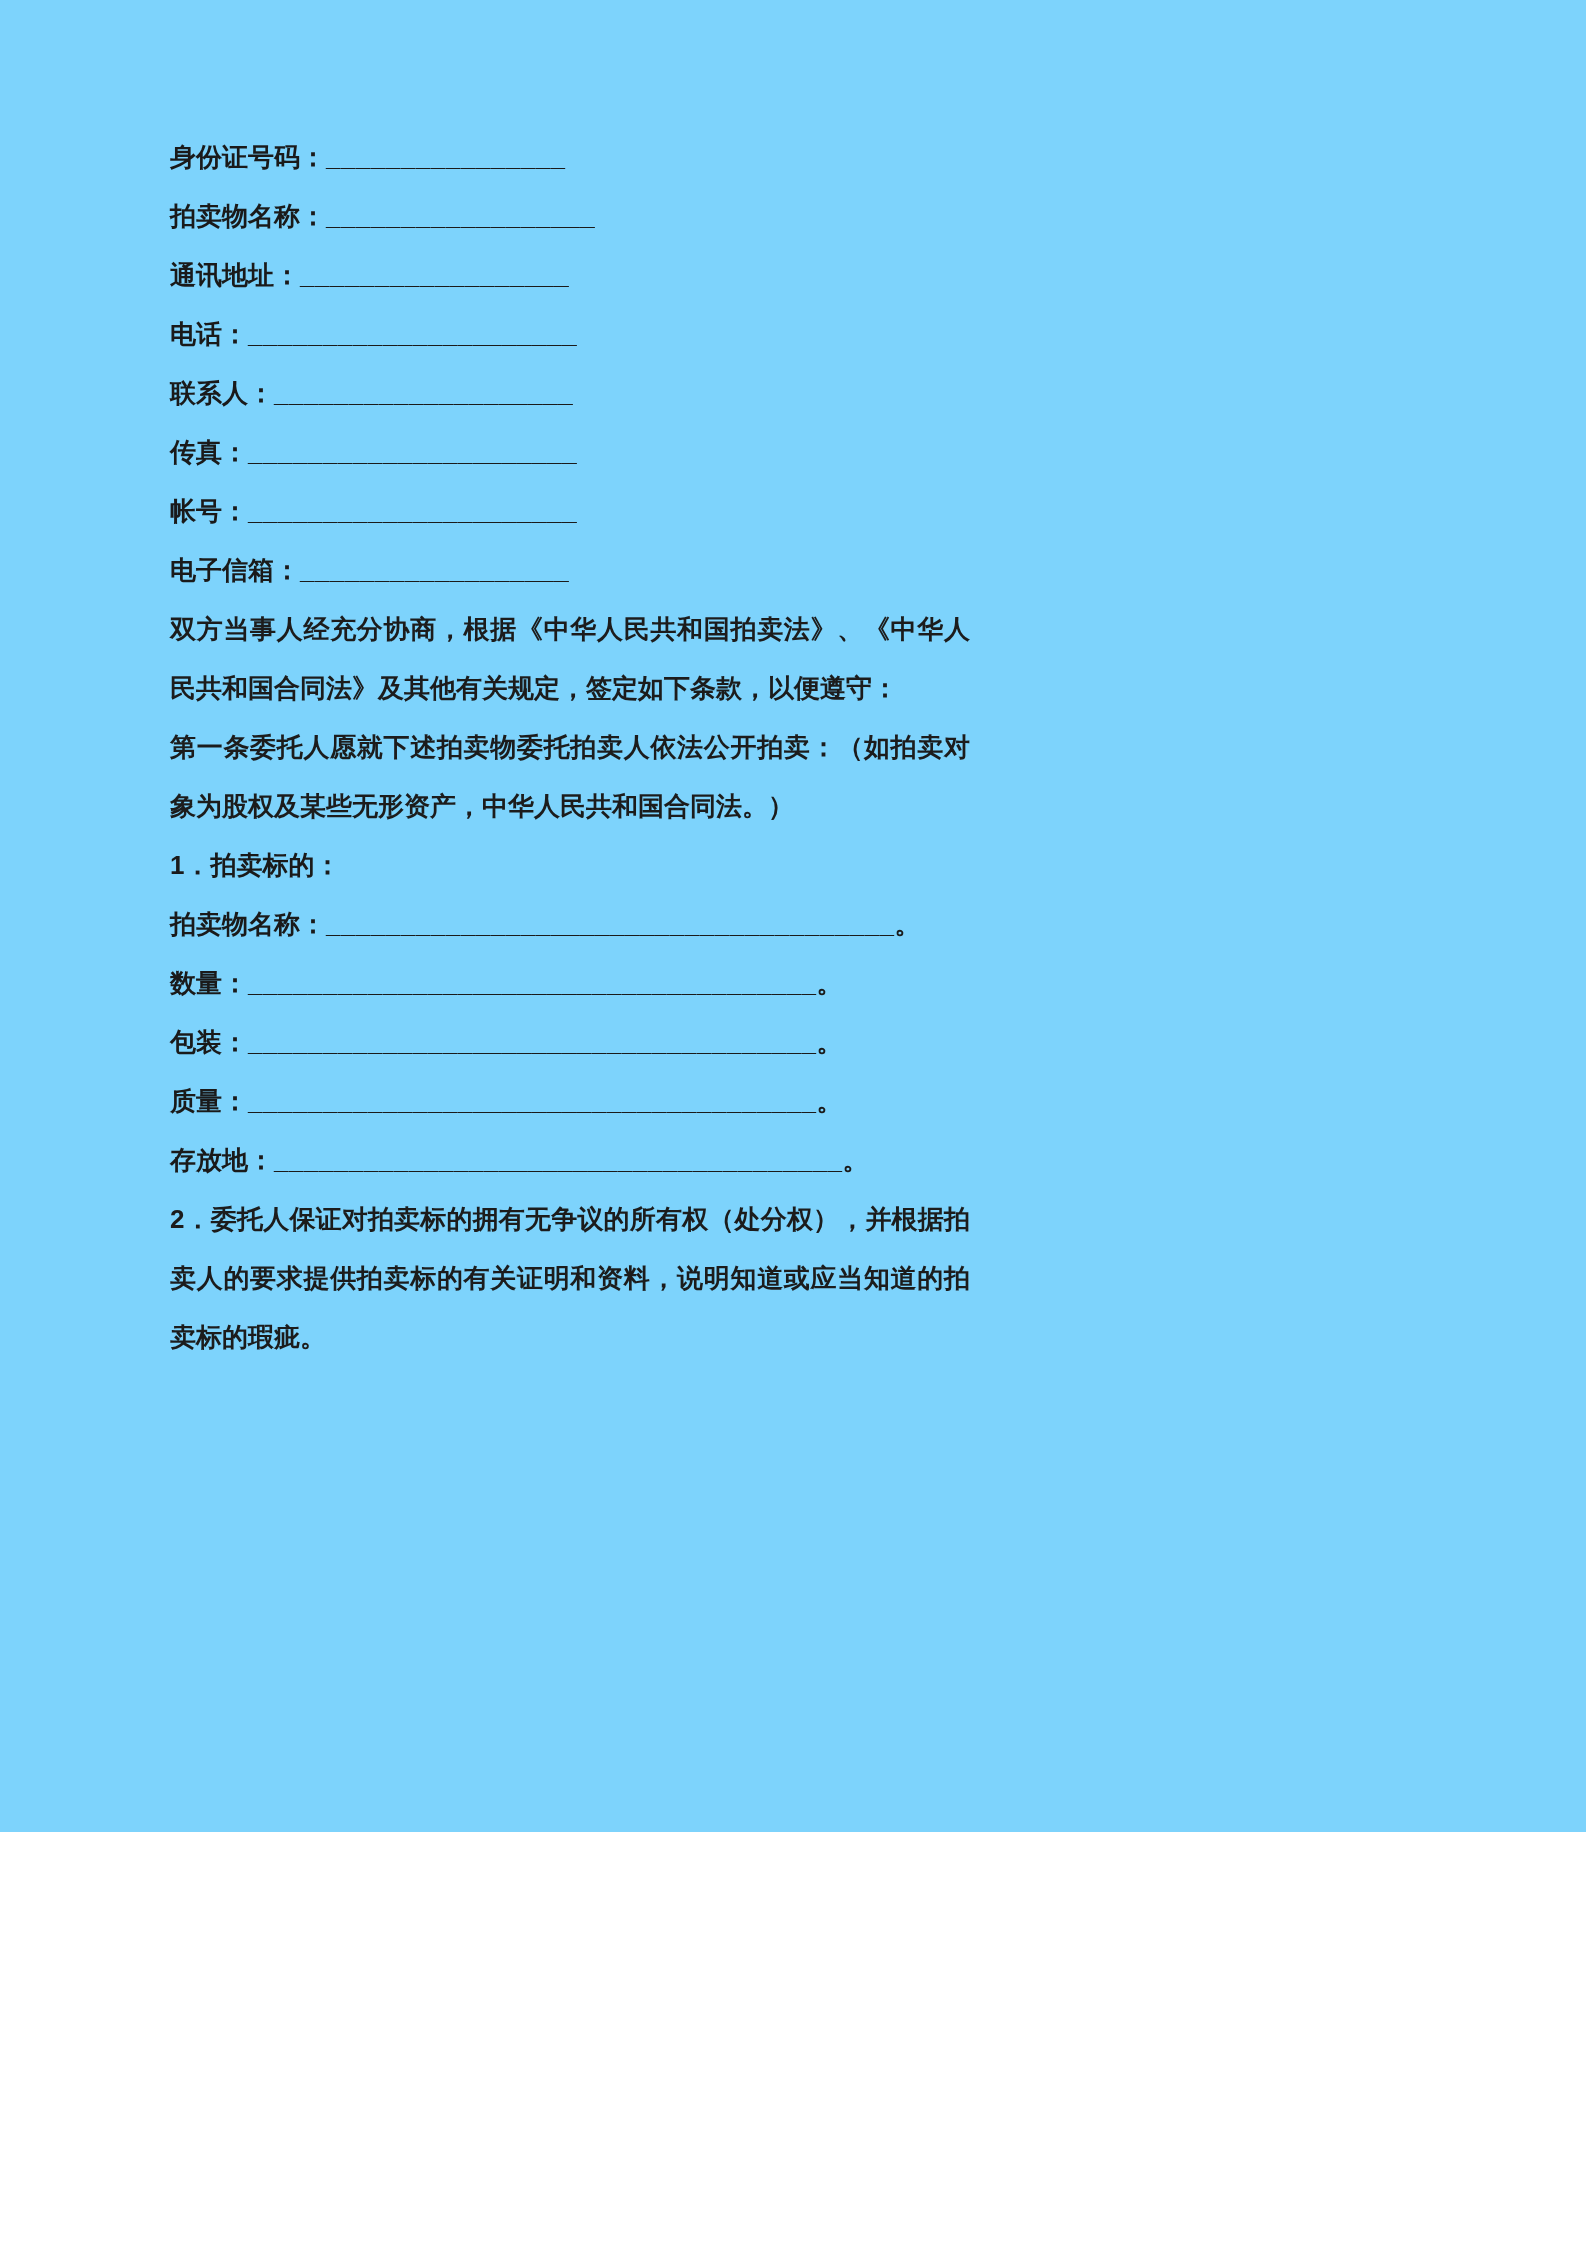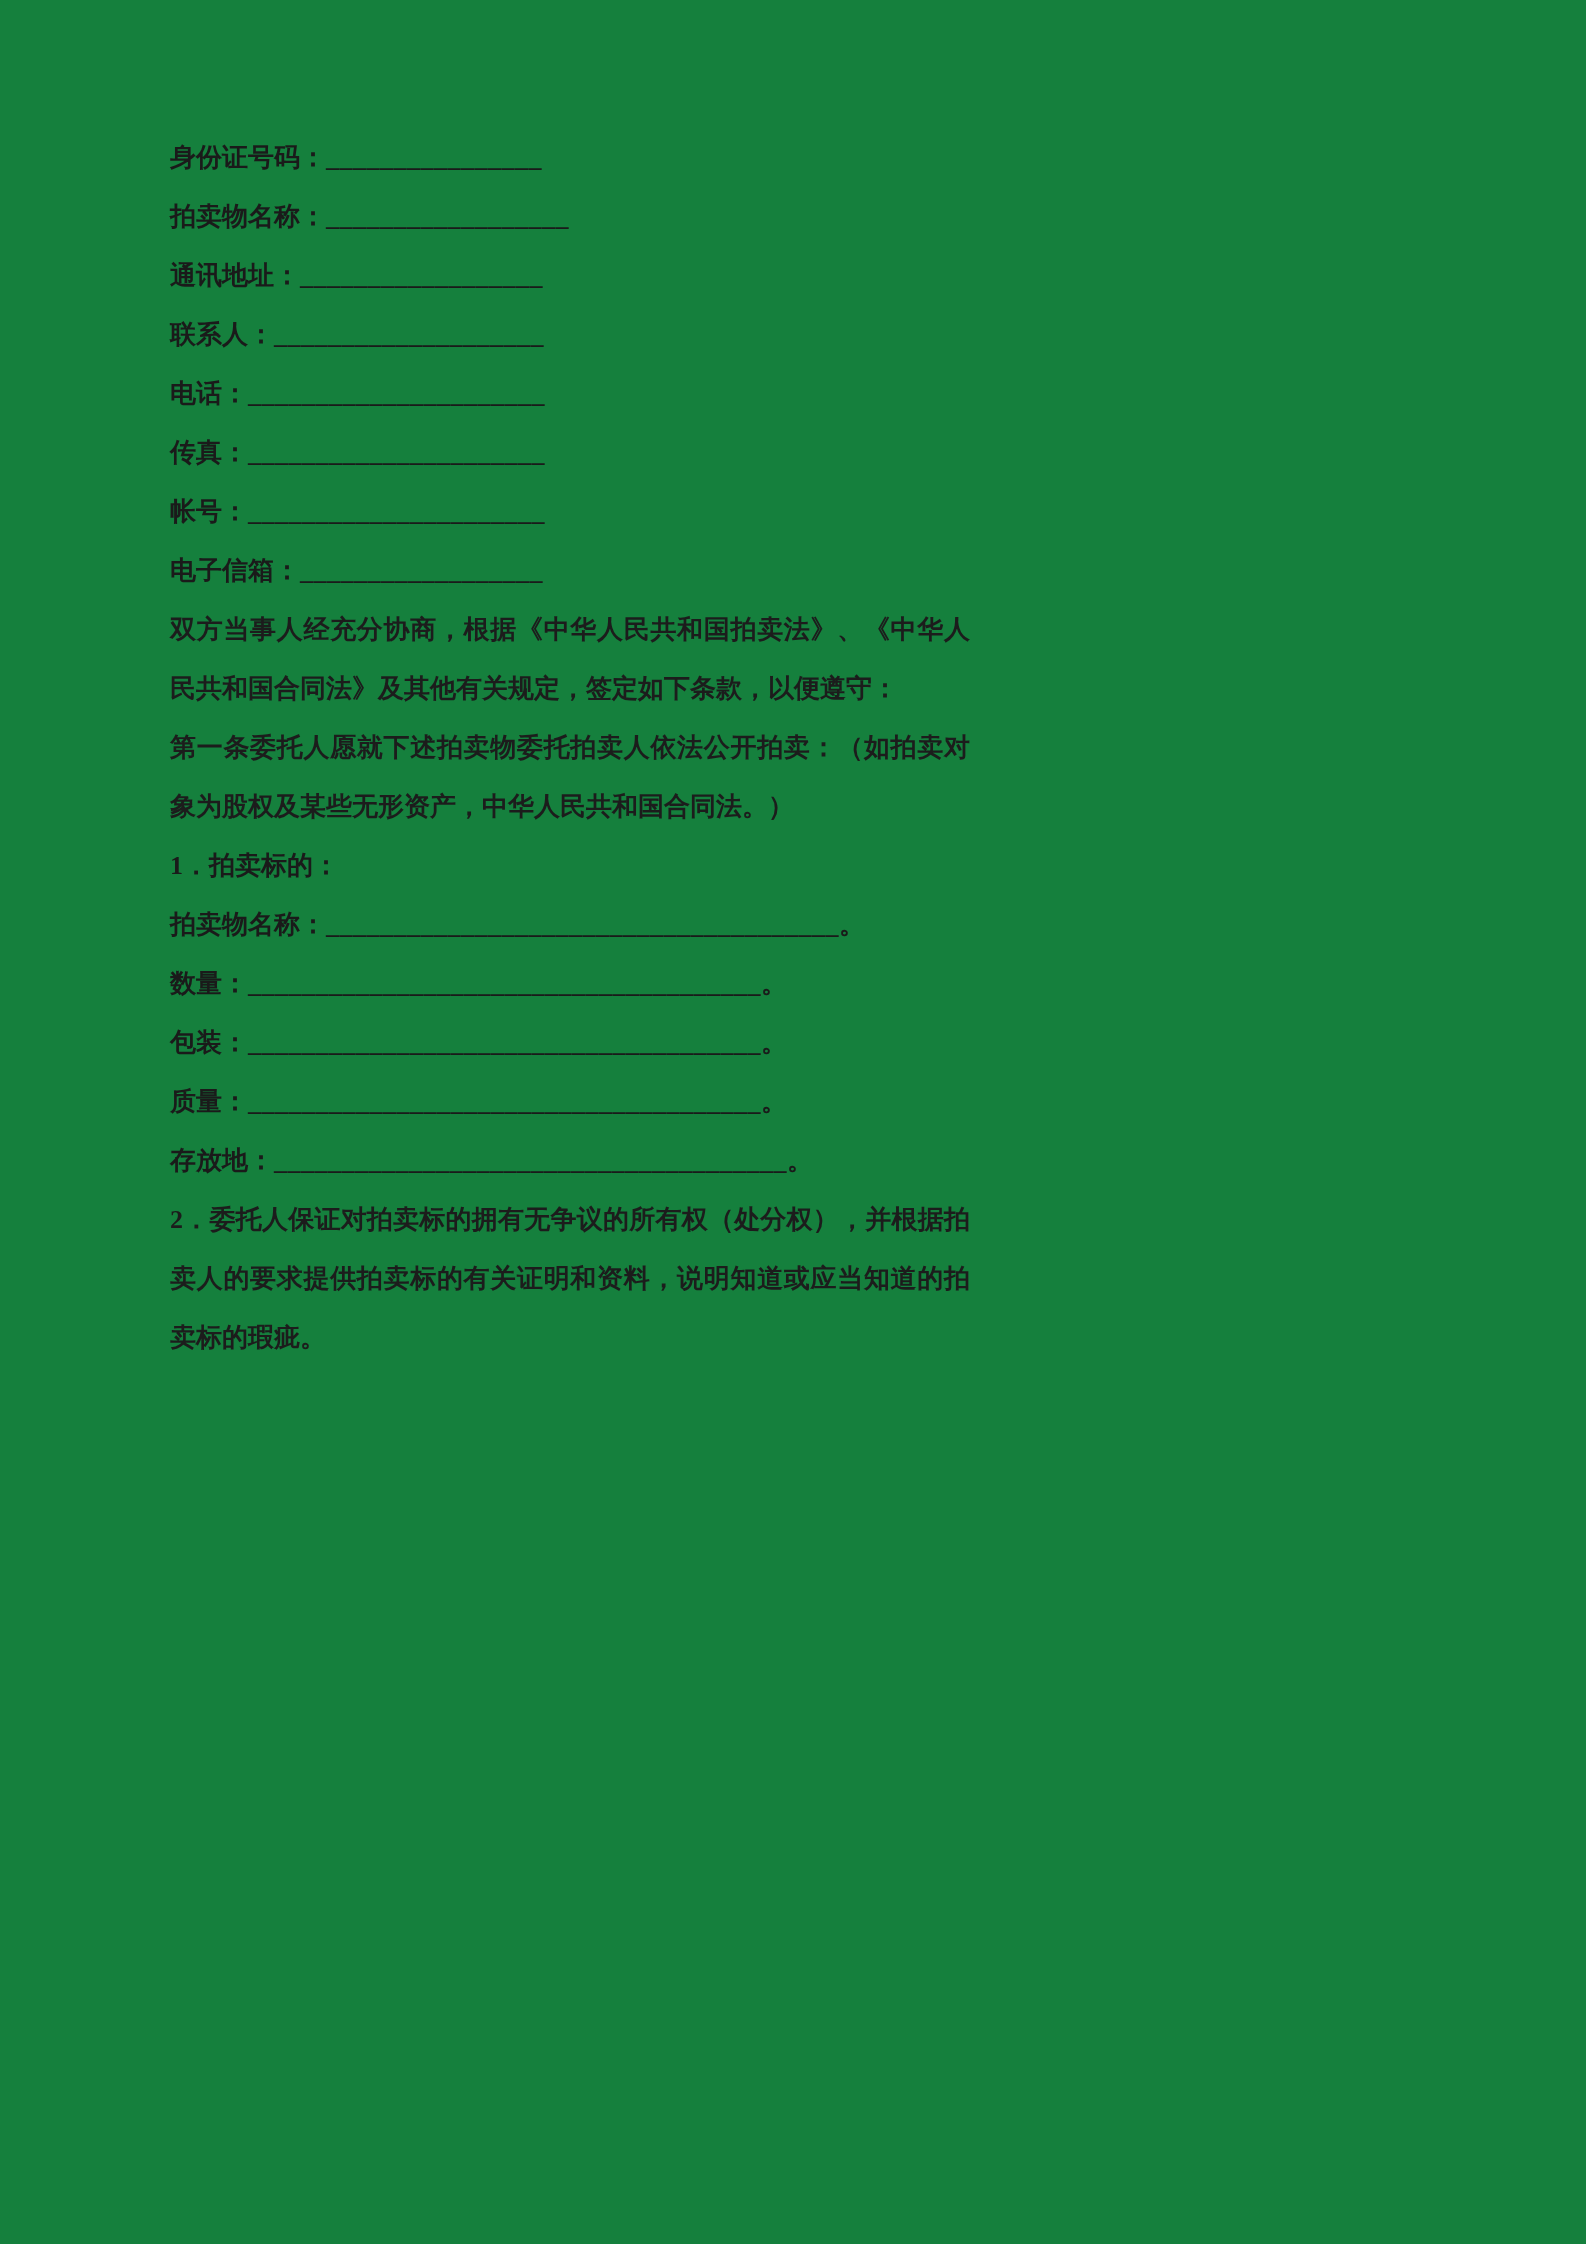--- a/index.html
+++ b/index.html
@@ -3,24 +3,24 @@
 <meta charset="utf-8">
 <style>
   html, body {
     margin: 0;
     padding: 0;
     background: #ffffff;
   }
   .page {
     position: relative;
     width: 1586px;
-    height: 2244px;
-    background: #15803d;
+    height: 1832px;
+    background: #7dd3fc;
     overflow: hidden;
-    font-family: Liberation Serif, serif;
+    font-family: Liberation Sans, sans-serif;
     color: #1a1a1a;
   }
   .content {
     position: absolute;
     top: 128px;
     left: 170px;
     width: 800px;
     font-size: 26px;
     font-weight: 700;
     line-height: 59px;
@@ -43,23 +43,23 @@
 
 <div class="page">
   <div class="content">
 
     <p class="line"><span class="lbl">身份证号码：</span><span class="blank">________________</span></p>
 
     <p class="line"><span class="lbl">拍卖物名称：</span><span class="blank">__________________</span></p>
 
     <p class="line"><span class="lbl">通讯地址：</span><span class="blank">__________________</span></p>
 
+    <p class="line"><span class="lbl">电话：</span><span class="blank">______________________</span></p>
+
     <p class="line"><span class="lbl">联系人：</span><span class="blank">____________________</span></p>
-
-    <p class="line"><span class="lbl">电话：</span><span class="blank">______________________</span></p>
 
     <p class="line"><span class="lbl">传真：</span><span class="blank">______________________</span></p>
 
     <p class="line"><span class="lbl">帐号：</span><span class="blank">______________________</span></p>
 
     <p class="line"><span class="lbl">电子信箱：</span><span class="blank">__________________</span></p>
 
     <p class="para">双方当事人经充分协商，根据《中华人民共和国拍卖法》、《中华人民共和国合同法》及其他有关规定，签定如下条款，以便遵守：</p>
 
     <p class="para">第一条委托人愿就下述拍卖物委托拍卖人依法公开拍卖：（如拍卖对象为股权及某些无形资产，中华人民共和国合同法。）</p>

